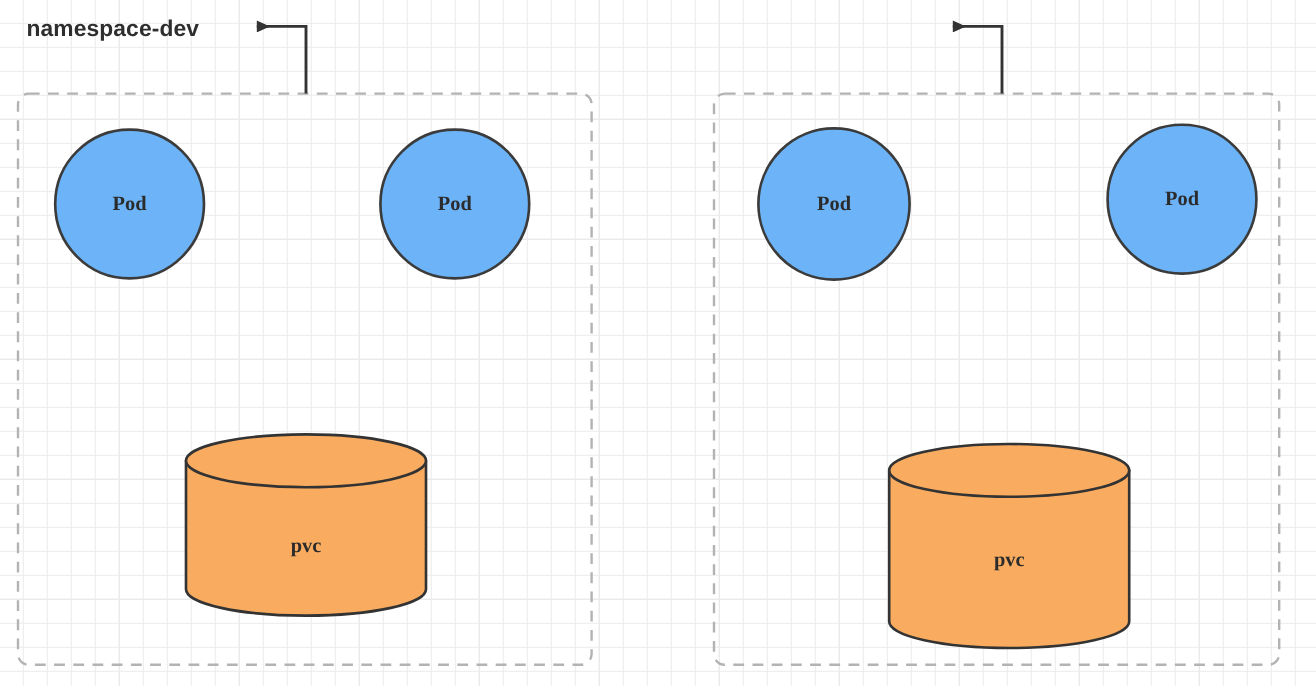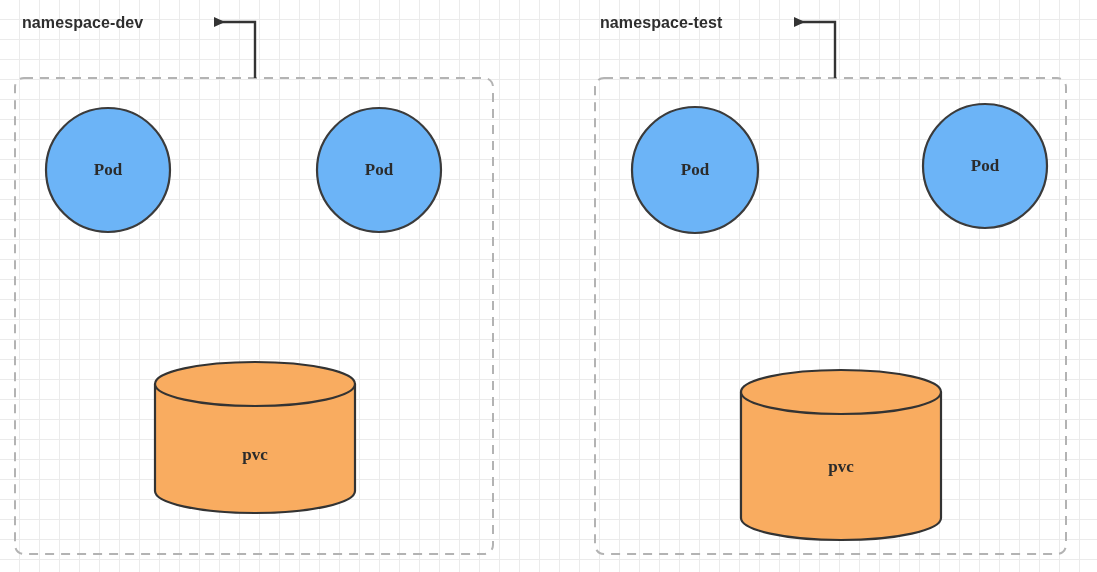--- a/index.html
+++ b/index.html
@@ -31,21 +31,21 @@
   #vector-layer {
     position: absolute;
     left: 0;
     top: 0;
     width: 1097px;
     height: 572px;
   }
   .ns-label {
     position: absolute;
     font-family: "Liberation Sans", sans-serif;
-    font-size: 16px;
+    font-size: 19px;
     font-weight: bold;
     color: #2e2e2e;
     white-space: nowrap;
     letter-spacing: 0.1px;
   }
   .node-label {
     position: absolute;
     font-family: Liberation Serif, serif;
     font-weight: bold;
     color: #2b2b2b;
@@ -87,21 +87,20 @@
       <ellipse cx="255" cy="384" rx="100" ry="22" fill="#f9ac60" stroke="#333333" stroke-width="2.2"></ellipse>
     </g>
 
     <g>
       <path d="M 741,392 L 741,518 A 100,22 0 0 0 941,518 L 941,392 Z" fill="#f9ac60" stroke="#333333" stroke-width="2.2" stroke-linejoin="round"></path>
       <ellipse cx="841" cy="392" rx="100" ry="22" fill="#f9ac60" stroke="#333333" stroke-width="2.2"></ellipse>
     </g>
   </svg>
 
   <div class="ns-label" style="left:22px; top:14px;">namespace-dev</div>
-  <div class="ns-label" style="left:600px; top:14px;">namespace-test</div>
 
   <div class="node-label pod-label" style="left:108px; top:170px;">Pod</div>
   <div class="node-label pod-label" style="left:379px; top:170px;">Pod</div>
 
   <div class="node-label pod-label" style="left:695px; top:170px;">Pod</div>
   <div class="node-label pod-label" style="left:985px; top:166px;">Pod</div>
 
   <div class="node-label pvc-label" style="left:255px; top:455px;">pvc</div>
   <div class="node-label pvc-label" style="left:841px; top:467px;">pvc</div>
 

